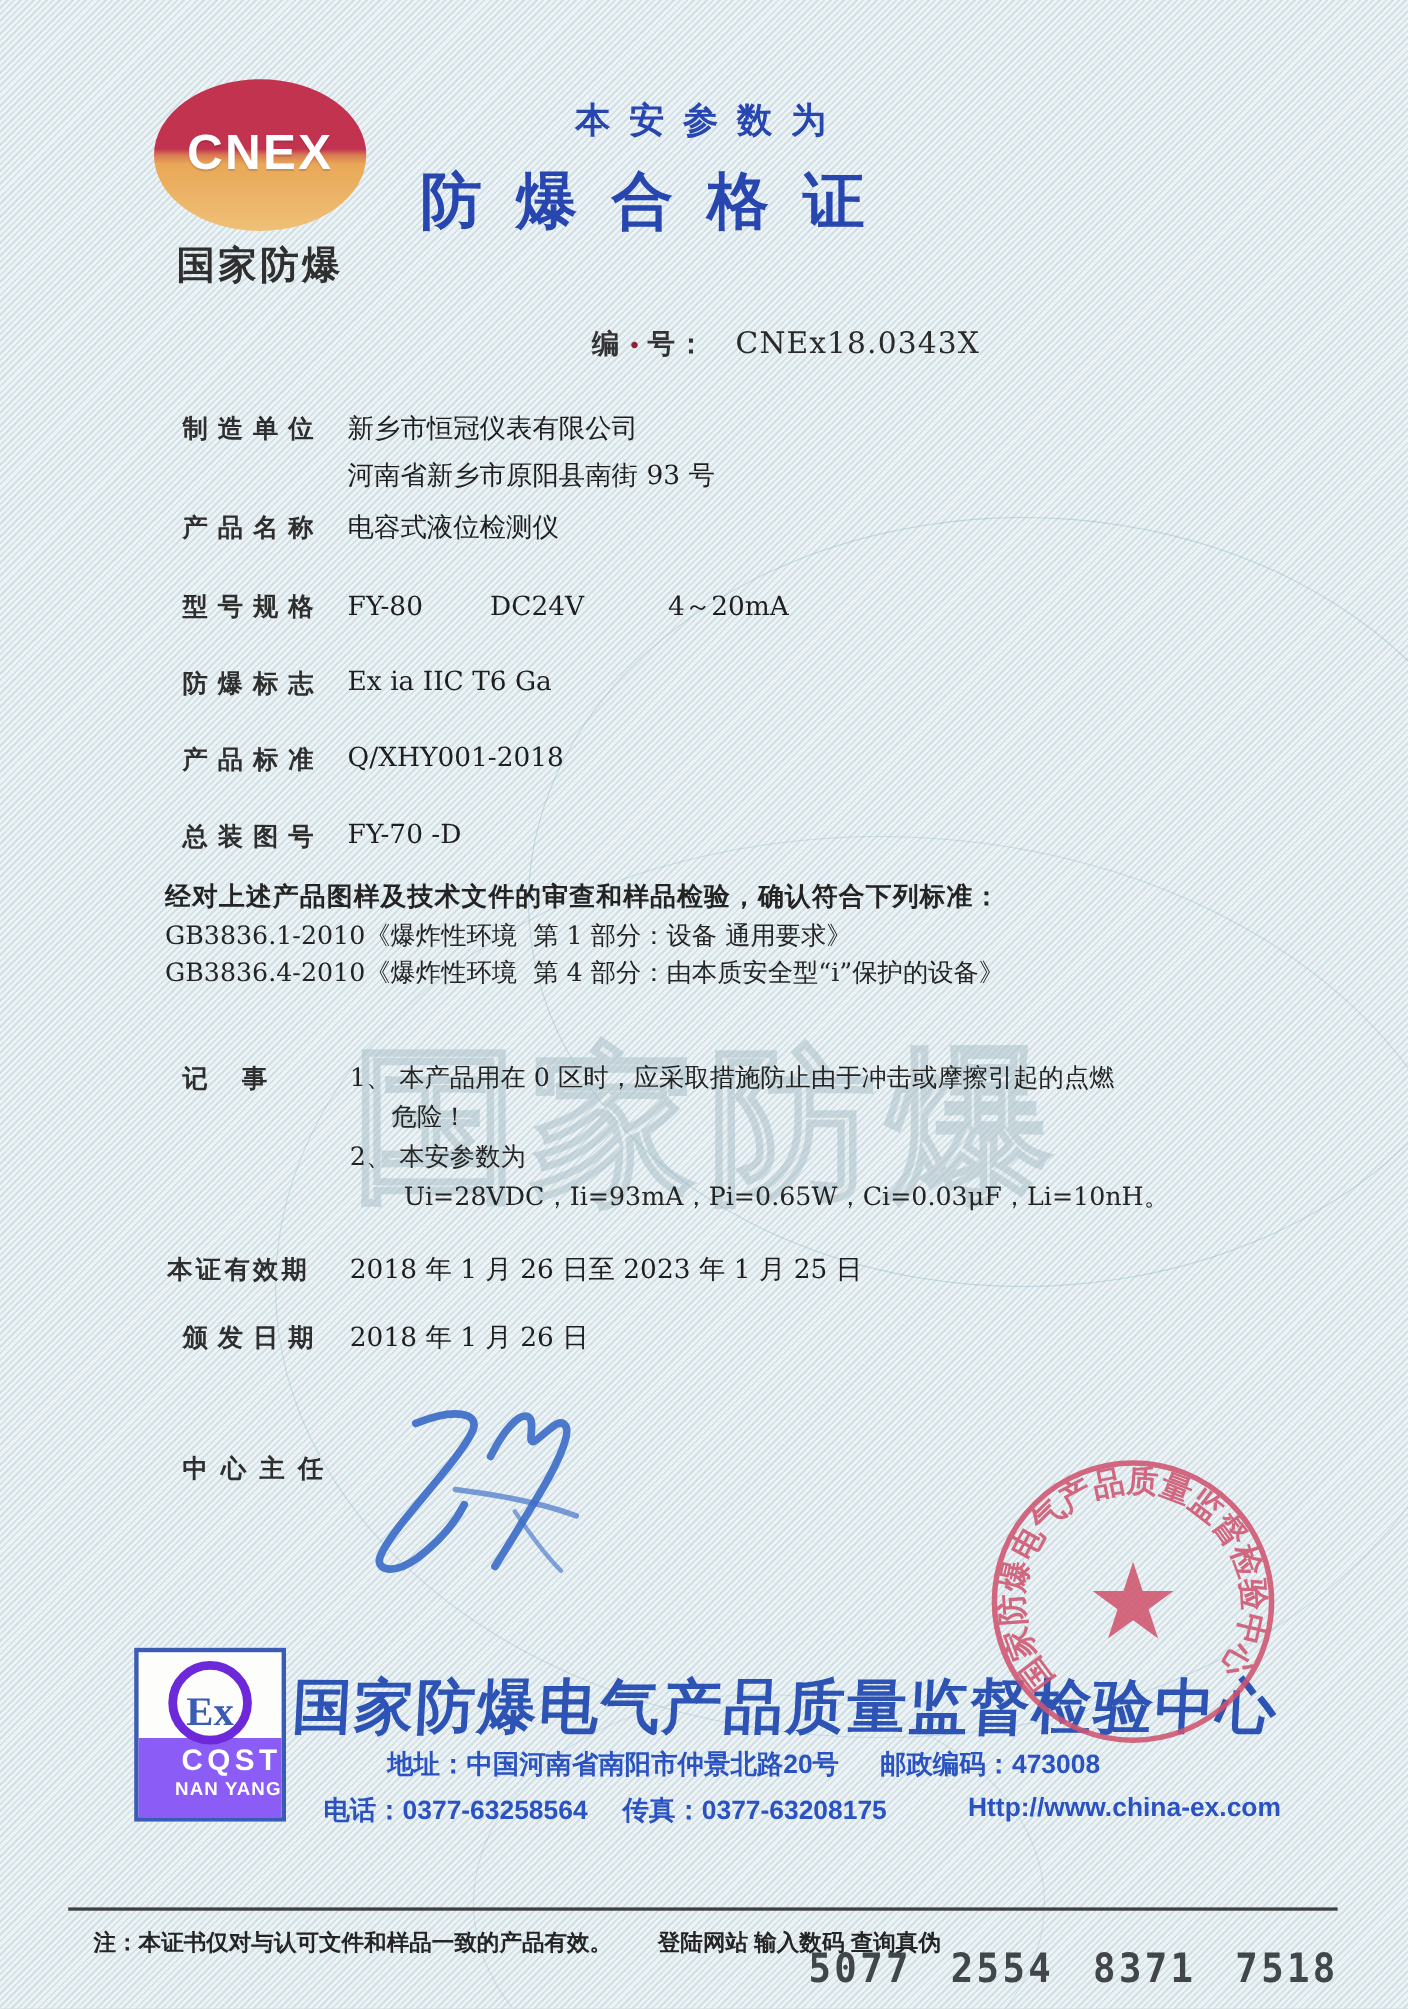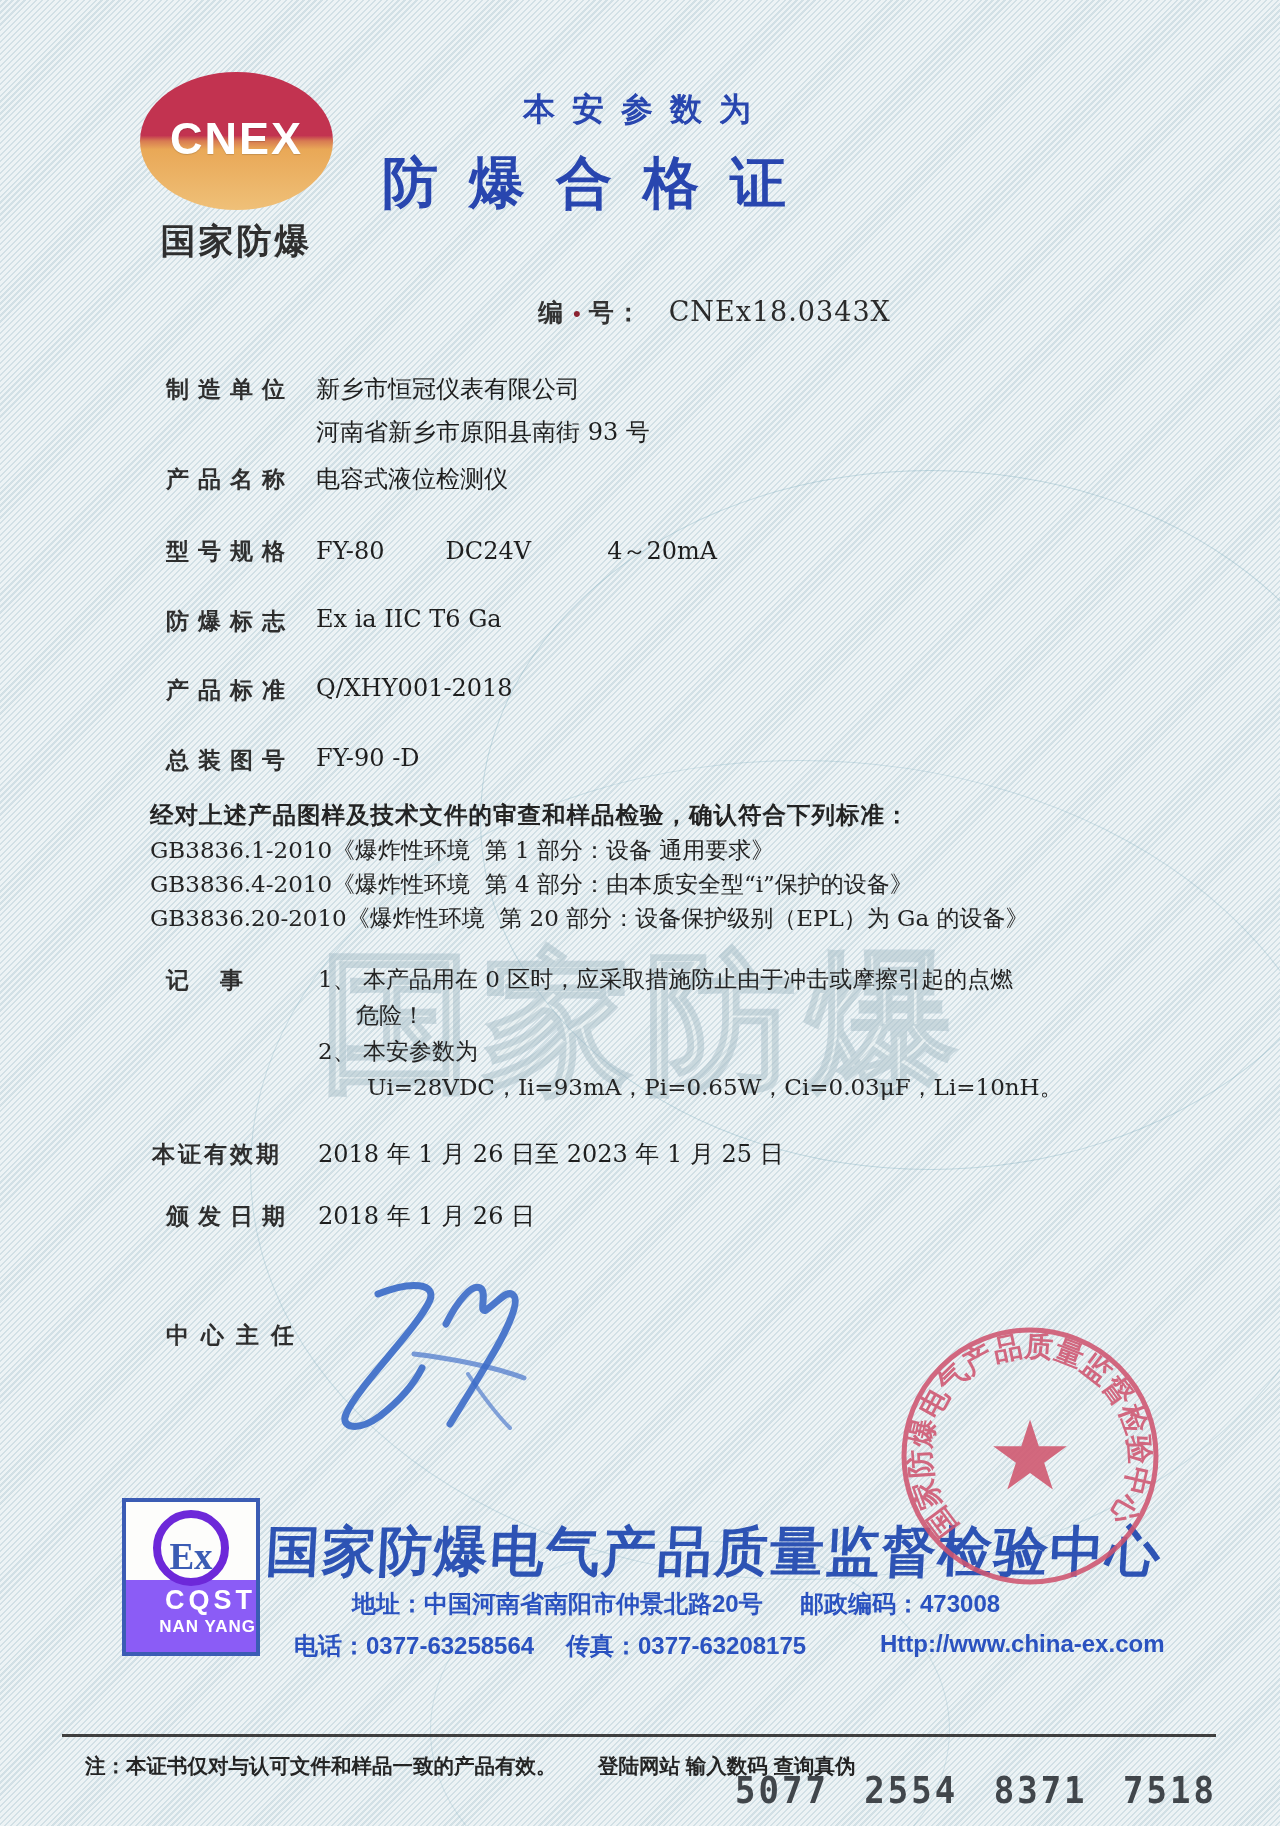--- a/index.html
+++ b/index.html
@@ -102,26 +102,25 @@
   <div class="abs flabel" style="left:166px;top:536px;">型号规格</div>
   <div class="abs fvalue" style="left:316px;top:535px;">FY-80        DC24V          4～20mA</div>
 
   <div class="abs flabel" style="left:166px;top:606px;">防爆标志</div>
   <div class="abs fvalue" style="left:316px;top:605px;">Ex ia IIC T6 Ga</div>
 
   <div class="abs flabel" style="left:166px;top:675px;">产品标准</div>
   <div class="abs fvalue" style="left:316px;top:674px;">Q/XHY001-2018</div>
 
   <div class="abs flabel" style="left:166px;top:745px;">总装图号</div>
-  <div class="abs fvalue" style="left:316px;top:744px;">FY-90 -D</div>
+  <div class="abs fvalue" style="left:316px;top:744px;">FY-70 -D</div>
 
   <div class="abs intro" style="left:150px;top:799px;">经对上述产品图样及技术文件的审查和样品检验，确认符合下列标准：</div>
   <div class="abs std" style="left:150px;top:835px;">GB3836.1-2010《爆炸性环境  第 1 部分：设备 通用要求》</div>
   <div class="abs std" style="left:150px;top:869px;">GB3836.4-2010《爆炸性环境  第 4 部分：由本质安全型“i”保护的设备》</div>
-  <div class="abs std" style="left:150px;top:903px;">GB3836.20-2010《爆炸性环境  第 20 部分：设备保护级别（EPL）为 Ga 的设备》</div>
 
   <div class="abs flabel" style="left:166px;top:965px;letter-spacing:4px;">记　事</div>
   <div class="abs std" style="left:318px;top:964px;">1、 本产品用在 0 区时，应采取措施防止由于冲击或摩擦引起的点燃</div>
   <div class="abs std" style="left:356px;top:1000px;">危险！</div>
   <div class="abs std" style="left:318px;top:1036px;">2、 本安参数为</div>
   <div class="abs std" style="left:334px;top:1072px;margin-left:33px;">Ui=28VDC，Ii=93mA，Pi=0.65W，Ci=0.03μF，Li=10nH。</div>
 
   <div class="abs flabel" style="left:152px;top:1139px;letter-spacing:3px;">本证有效期</div>
   <div class="abs fvalue" style="left:318px;top:1138px;">2018 年 1 月 26 日至 2023 年 1 月 25 日</div>
 

